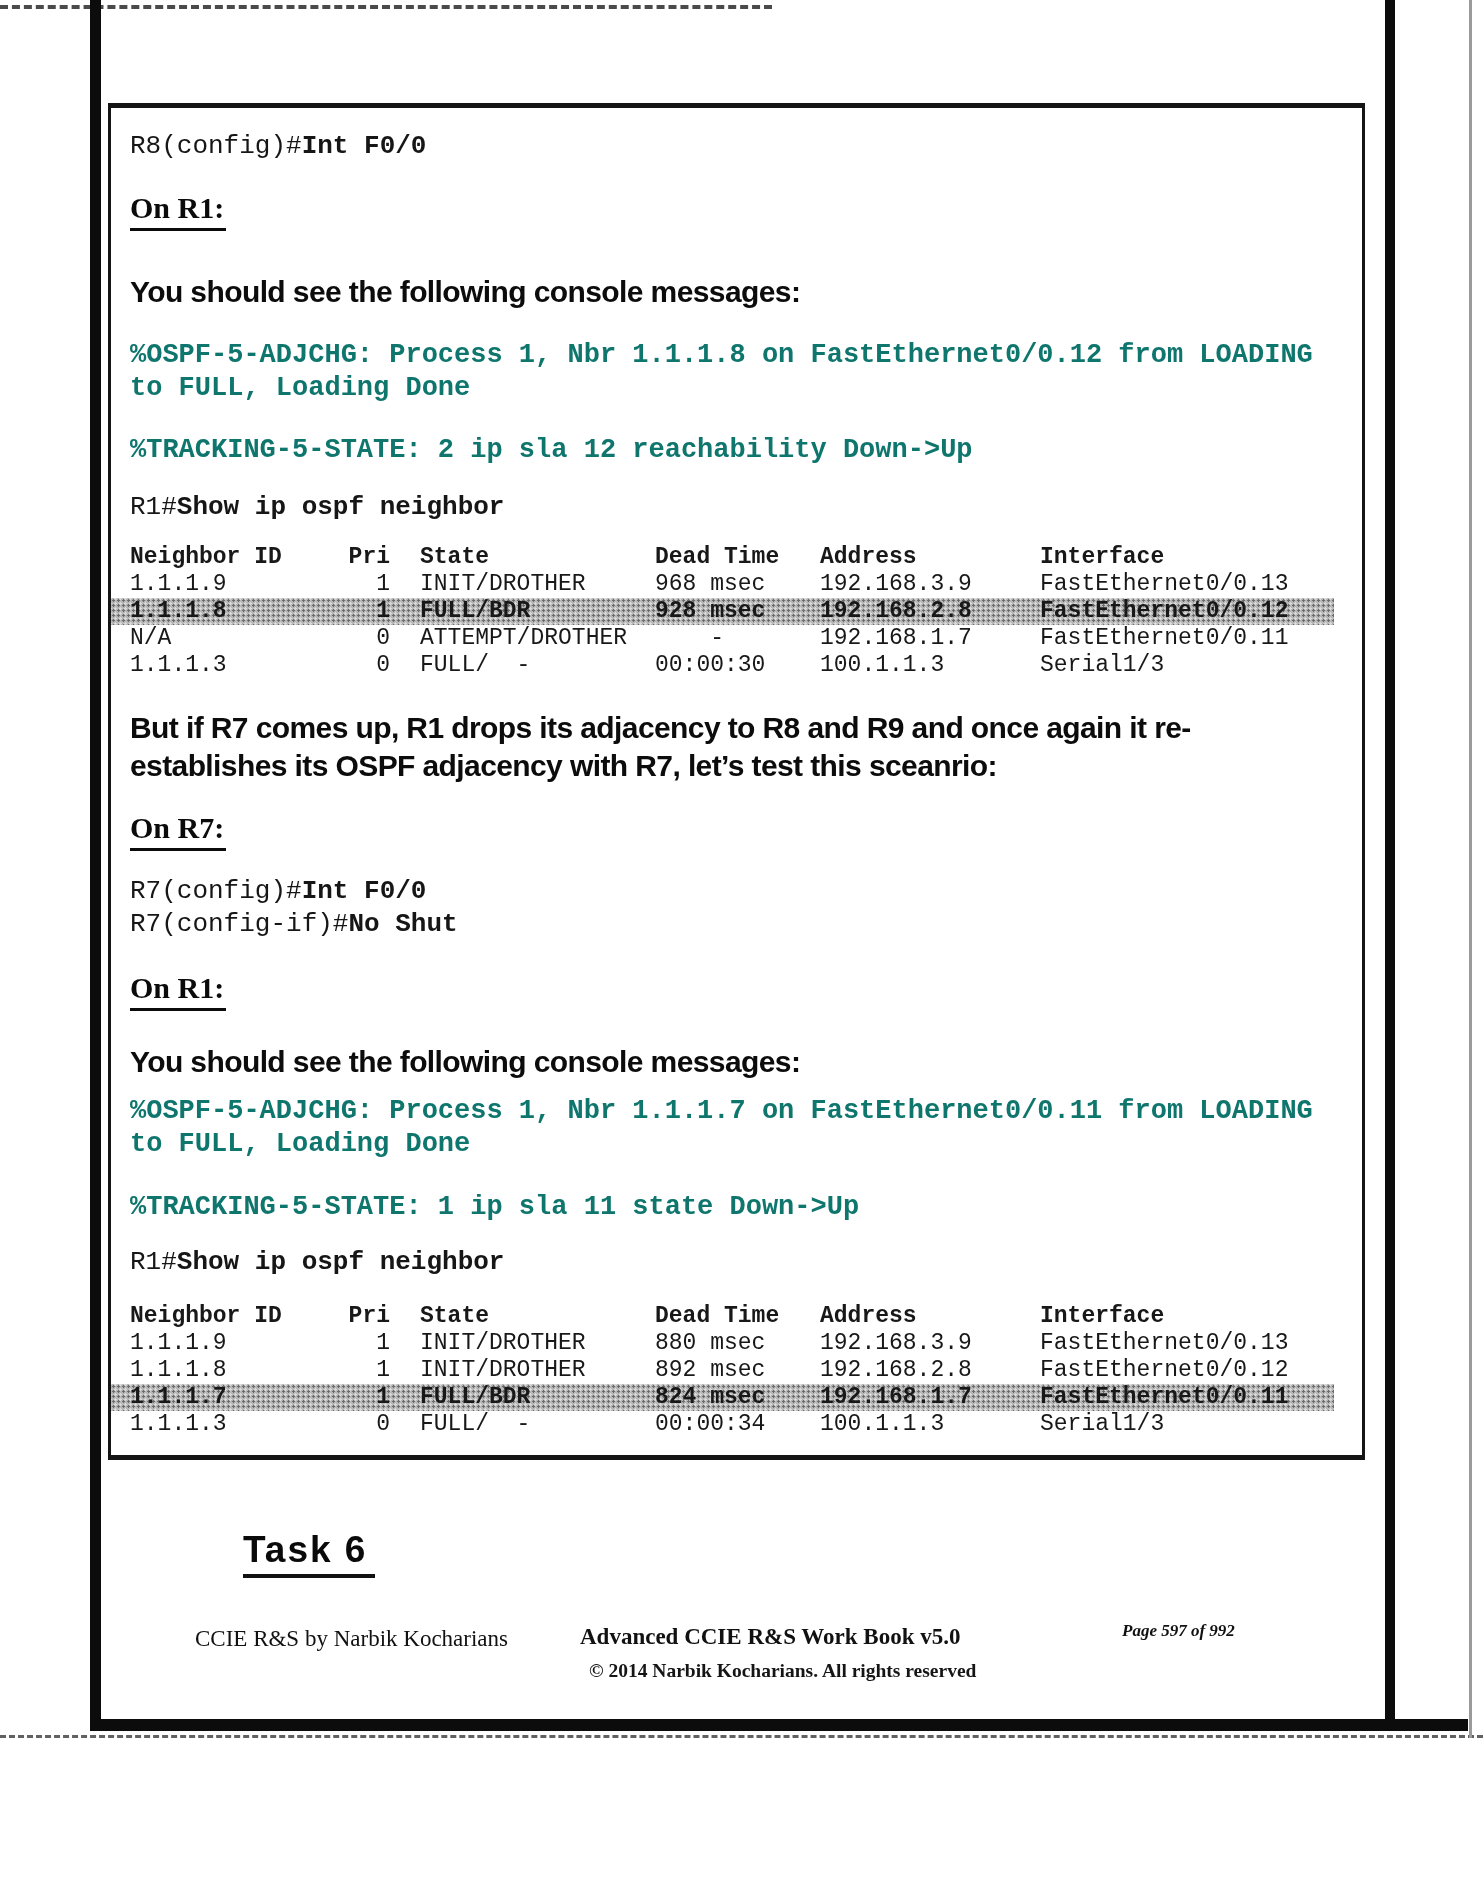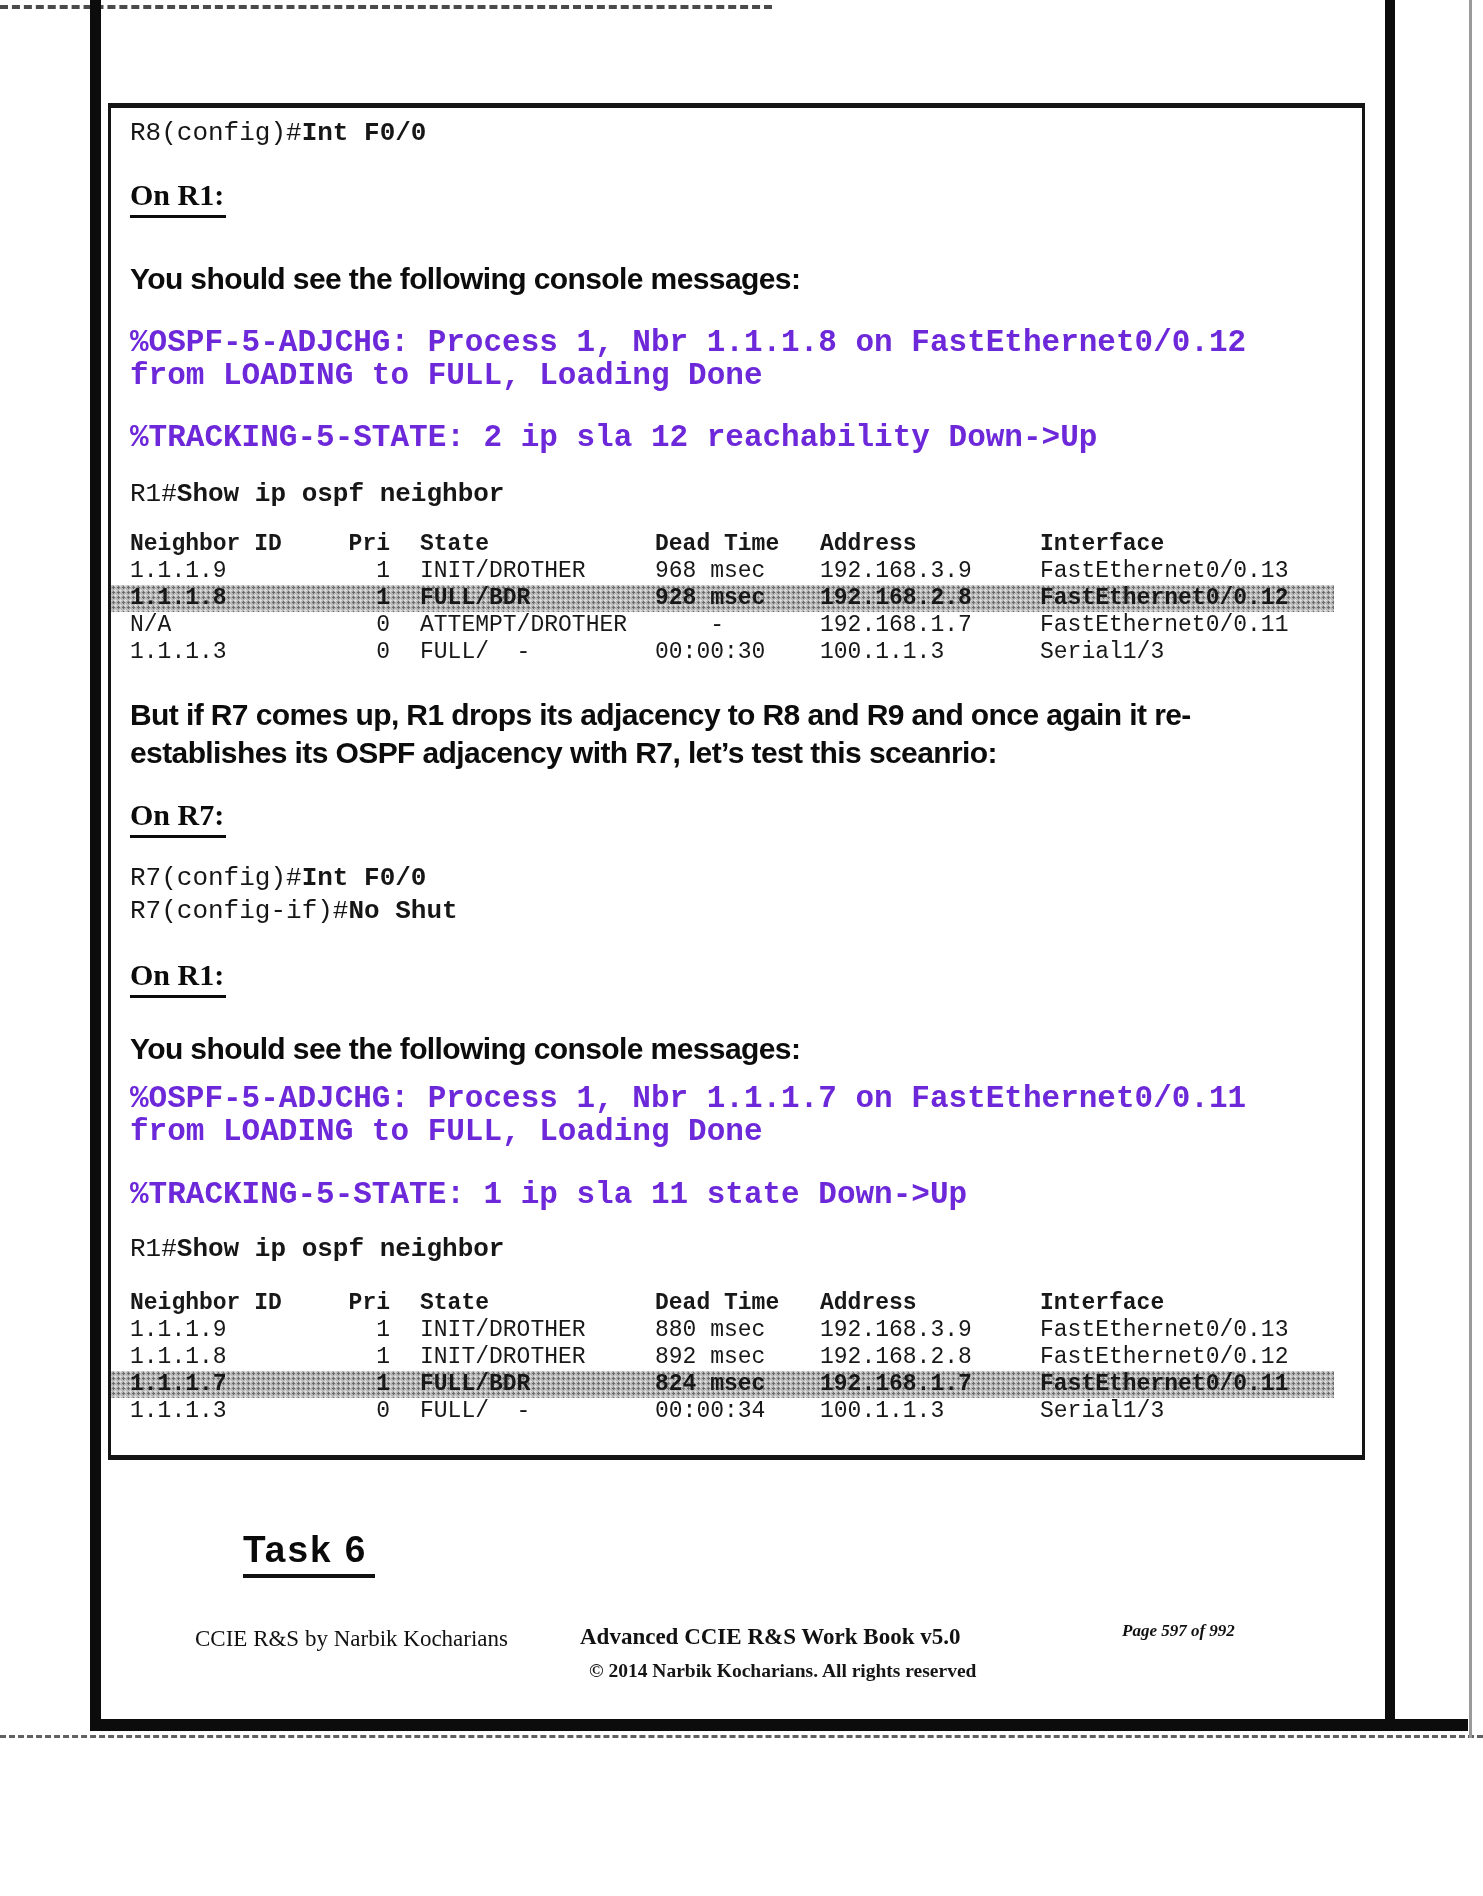--- a/index.html
+++ b/index.html
@@ -24,23 +24,23 @@
   .content-box{
     position:absolute;left:108px;top:103px;width:1257px;height:1357px;
     border:3px solid #151515;border-top-width:5px;border-bottom-width:5px;
     box-sizing:border-box;
     padding:0 40px 0 19px;
     overflow:hidden;
   }
   .mono{font-family:"Liberation Mono",monospace;font-size:26px;line-height:33px;
     white-space:pre;color:#161616;}
   .code-line .cmd{font-weight:bold;}
-  .code-r8{margin-top:9px;}
-  .console-msg{font-family:"Liberation Mono",monospace;font-size:31px;line-height:33px;
-    font-weight:bold;color:#6d28d9;white-space:normal;}
+  .code-r8{margin-top:22px;}
+  .console-msg{font-family:"Liberation Mono",monospace;font-size:27px;line-height:33px;
+    font-weight:bold;color:#0f766e;white-space:normal;}
   .msg1{margin-top:28px;}
   .msg2{margin-top:29px;}
   .show-cmd{margin-top:24px;}
   .h2{font-family:"Liberation Serif",serif;font-weight:bold;font-size:30px;line-height:38px;color:#0b0b0b;}
   .h2 span{display:inline-block;border-bottom:3px solid #0b0b0b;padding-bottom:1px;padding-right:2px;}
   .h2-1{margin-top:26px;}
   .para{font-family:"Liberation Sans",sans-serif;font-weight:bold;font-size:30px;
     line-height:38px;letter-spacing:-0.6px;color:#0c0c0c;}
   .intro1{margin-top:42px;}
   

